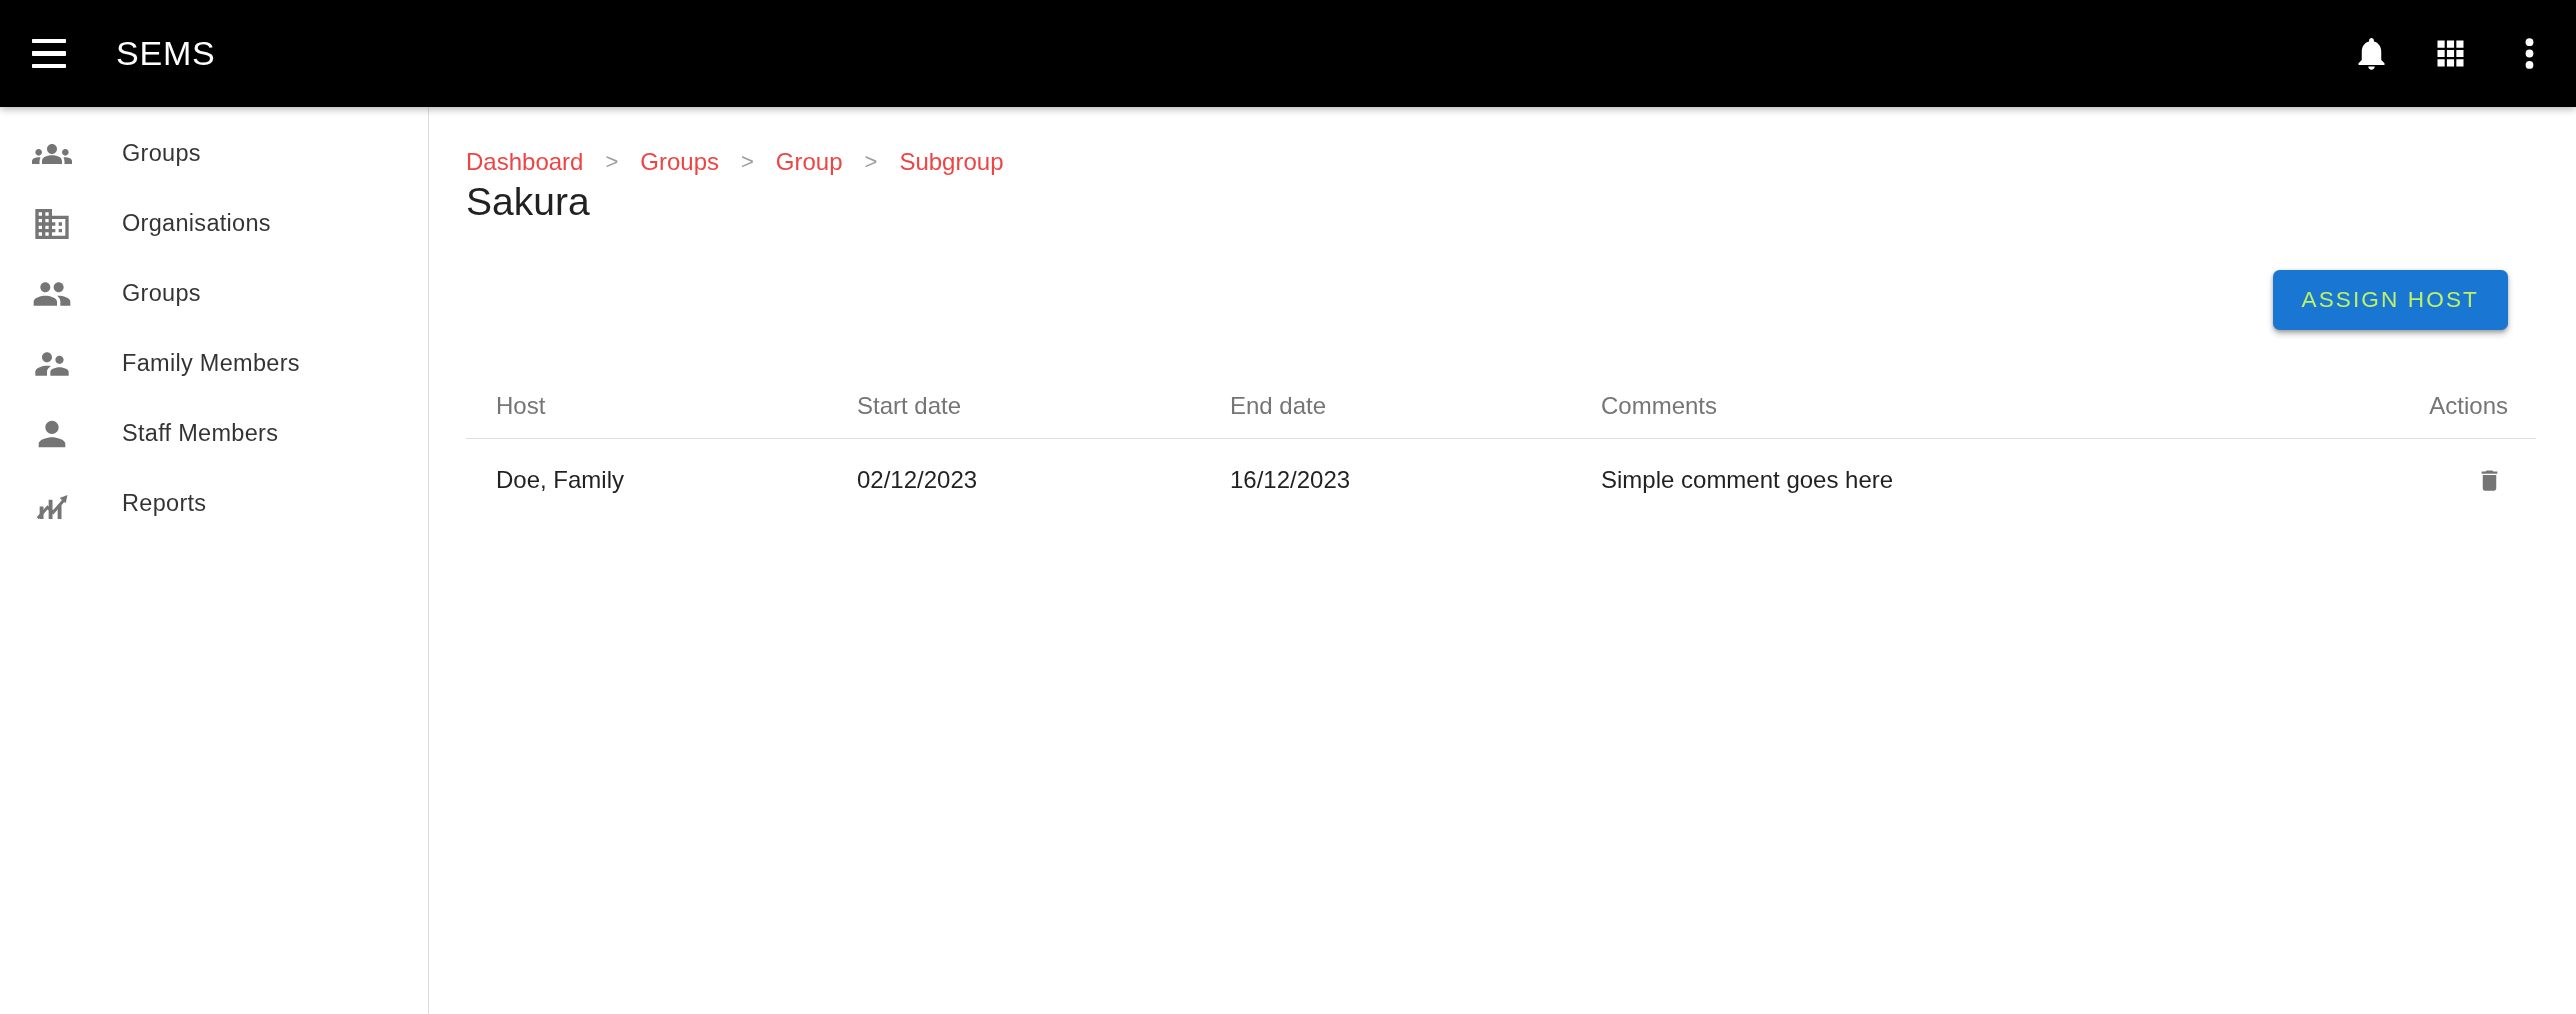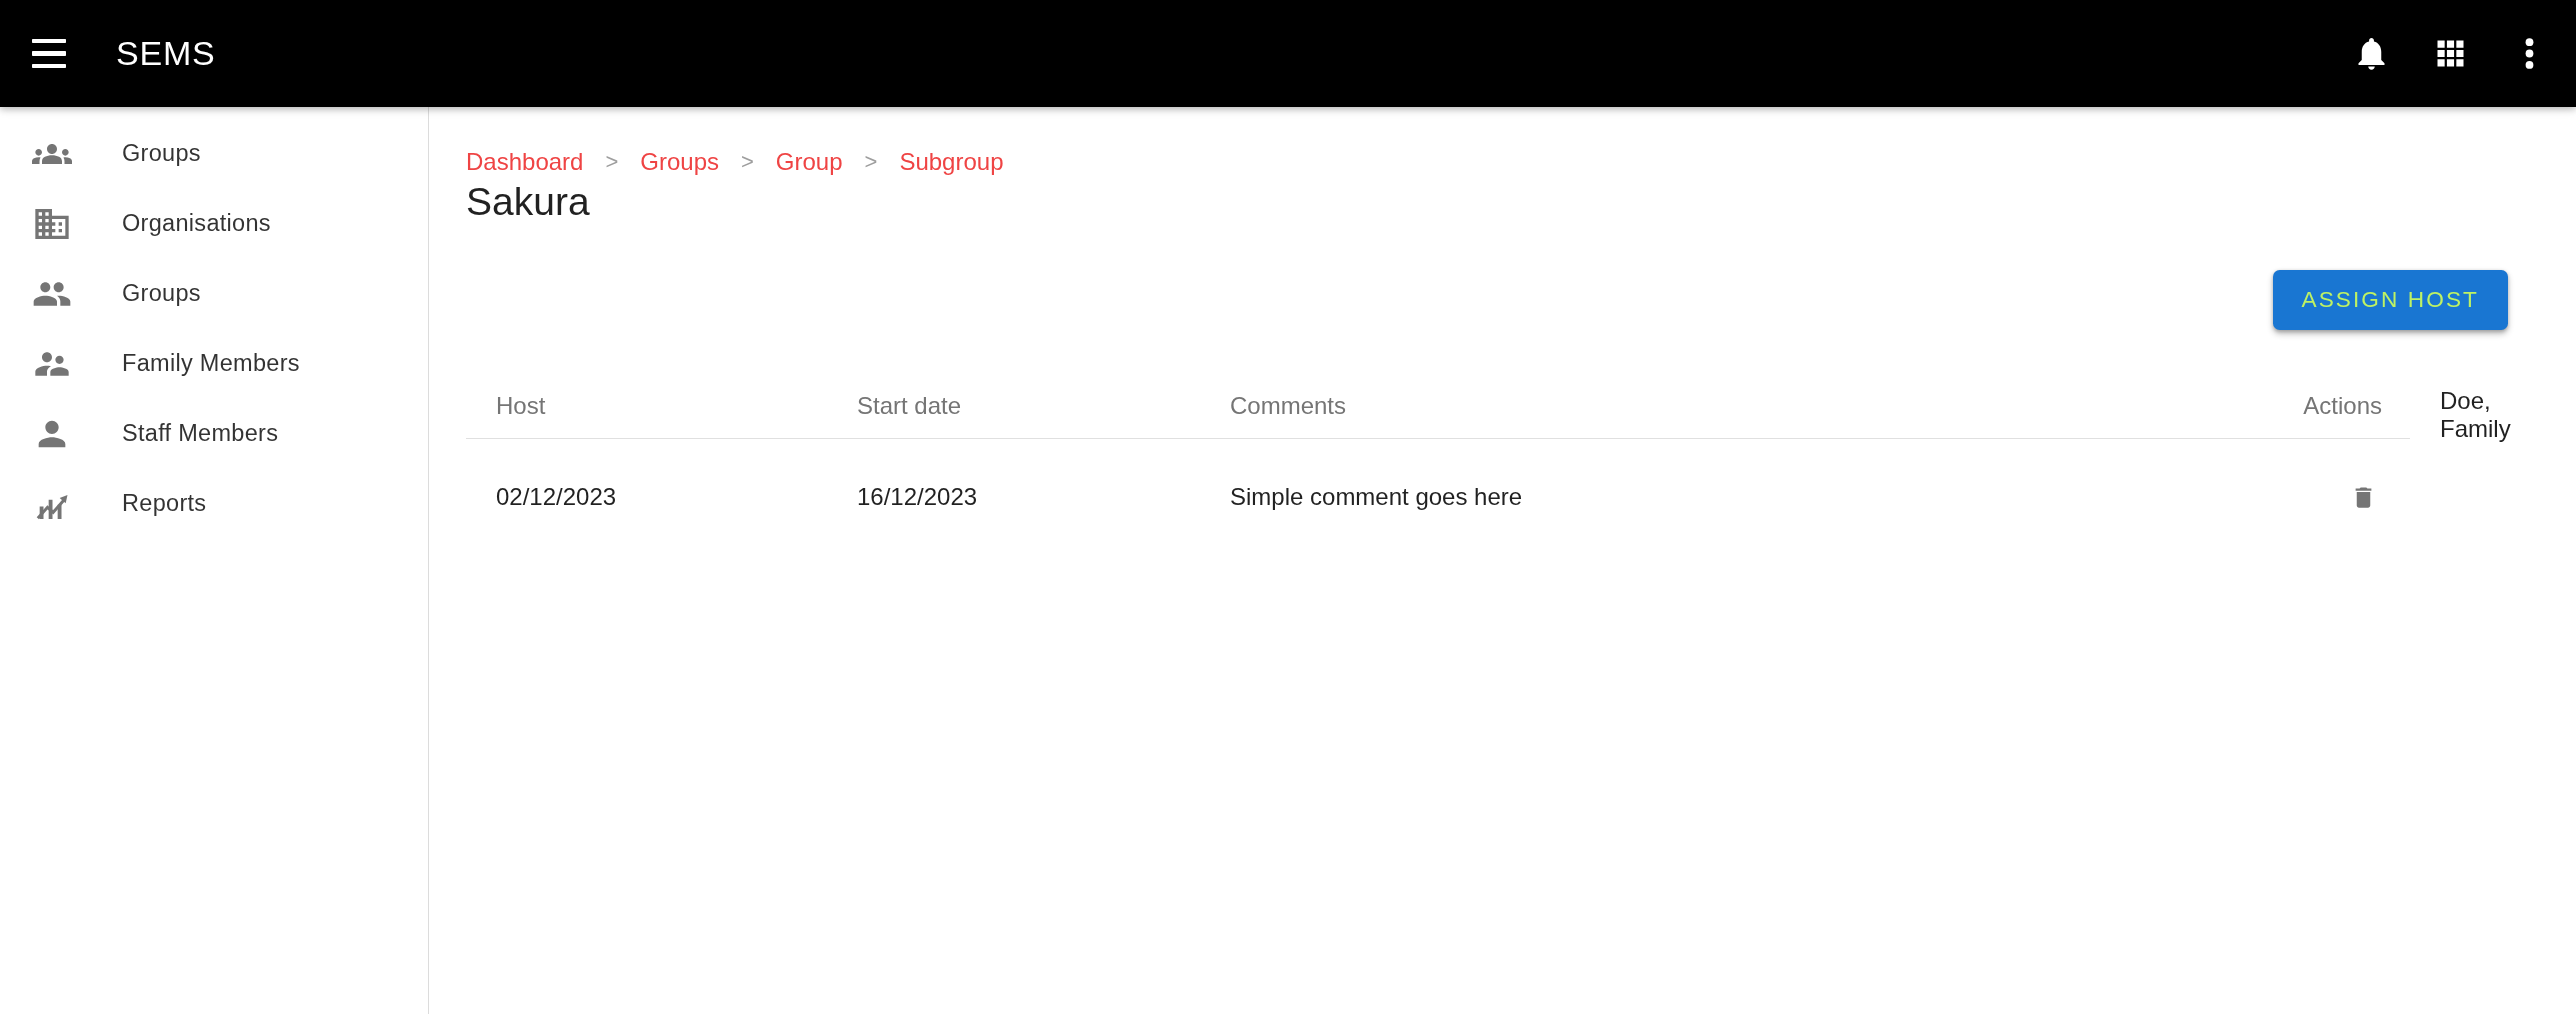--- a/index.html
+++ b/index.html
@@ -167,20 +167,21 @@
 
     <h1 class="page-title">Sakura</h1>
 
     <div class="button-row">
       <button class="btn-primary">ASSIGN HOST</button>
     </div>
 
     <div class="host-table">
       <div class="th">Host</div>
       <div class="th">Start date</div>
+      <div class="th">End date</div>
       <div class="th">Comments</div>
       <div class="th right">Actions</div>
 
       <div class="td">Doe, Family</div>
       <div class="td">02/12/2023</div>
       <div class="td">16/12/2023</div>
       <div class="td">Simple comment goes here</div>
       <div class="td right">
         <button class="trash-btn">
           <svg viewBox="0 0 24 24">

